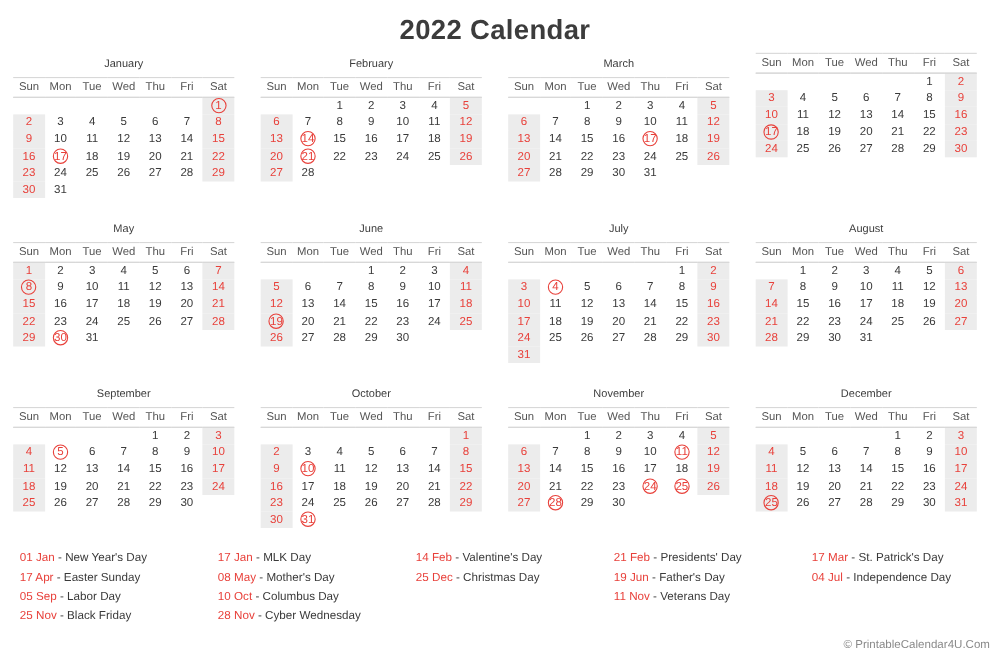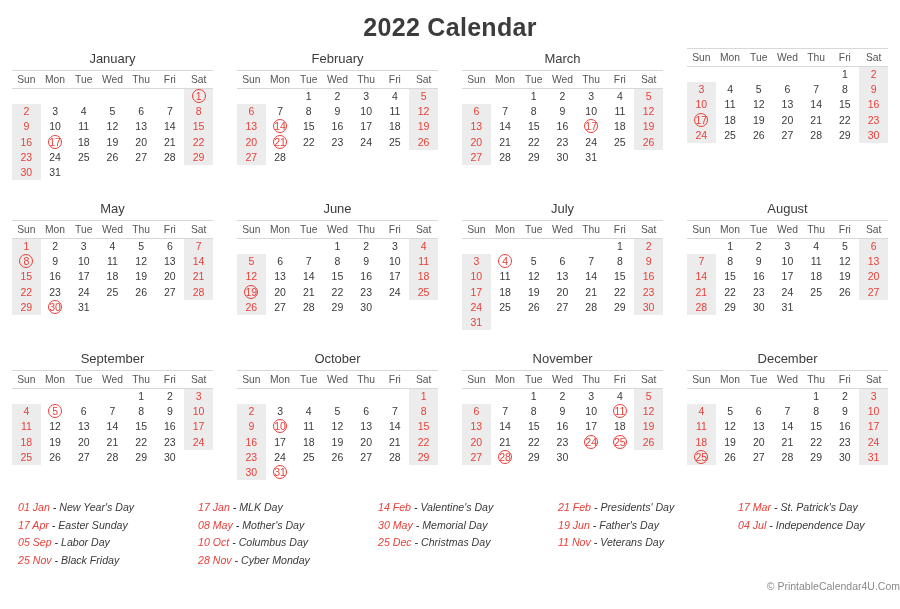--- a/index.html
+++ b/index.html
@@ -36,21 +36,21 @@
     grid-template-rows: 150px 150px 150px;
     width: 900px;
   }
   .month {
     position: relative;
     padding: 0 12px;
     box-sizing: border-box;
   }
   .month-name {
     text-align: center;
-    font-size: 13px;
+    font-size: 10px;
     color: #3c3c3c;
     height: 21px;
     line-height: 21px;
     margin-bottom: 1px;
   }
   table.cal {
     width: 201px;
     margin: 0 auto;
     border-collapse: collapse;
     table-layout: fixed;
@@ -102,21 +102,20 @@
 
   .holidays {
     position: absolute;
     left: 0;
     top: 499px;
     width: 900px;
     display: grid;
     grid-template-columns: repeat(5, 180px);
     padding: 0;
     box-sizing: border-box;
-    font-style: italic;
   }
   .hcol {
     padding-left: 18px;
     box-sizing: border-box;
   }
   .hitem {
     font-size: 10.6px;
     line-height: 17.5px;
     height: 17.5px;
     white-space: nowrap;
@@ -931,25 +930,24 @@
       <div class="hcol">
         <div class="hitem"><span class="hdate">01 Jan</span><span> - </span><span>New Year's Day</span></div>
         <div class="hitem"><span class="hdate">17 Apr</span><span> - </span><span>Easter Sunday</span></div>
         <div class="hitem"><span class="hdate">05 Sep</span><span> - </span><span>Labor Day</span></div>
         <div class="hitem"><span class="hdate">25 Nov</span><span> - </span><span>Black Friday</span></div>
       </div>
       <div class="hcol">
         <div class="hitem"><span class="hdate">17 Jan</span><span> - </span><span>MLK Day</span></div>
         <div class="hitem"><span class="hdate">08 May</span><span> - </span><span>Mother's Day</span></div>
         <div class="hitem"><span class="hdate">10 Oct</span><span> - </span><span>Columbus Day</span></div>
-        <div class="hitem"><span class="hdate">28 Nov</span><span> - </span><span>Cyber Monday</span></div>
+        <div class="hitem"><span class="hdate">28 Nov</span><span> - </span><span>Cyber Wednesday</span></div>
       </div>
       <div class="hcol">
         <div class="hitem"><span class="hdate">14 Feb</span><span> - </span><span>Valentine's Day</span></div>
-        <div class="hitem"><span class="hdate">30 May</span><span> - </span><span>Memorial Day</span></div>
         <div class="hitem"><span class="hdate">25 Dec</span><span> - </span><span>Christmas Day</span></div>
       </div>
       <div class="hcol">
         <div class="hitem"><span class="hdate">21 Feb</span><span> - </span><span>Presidents' Day</span></div>
         <div class="hitem"><span class="hdate">19 Jun</span><span> - </span><span>Father's Day</span></div>
         <div class="hitem"><span class="hdate">11 Nov</span><span> - </span><span>Veterans Day</span></div>
       </div>
       <div class="hcol">
         <div class="hitem"><span class="hdate">17 Mar</span><span> - </span><span>St. Patrick's Day</span></div>
         <div class="hitem"><span class="hdate">04 Jul</span><span> - </span><span>Independence Day</span></div>

